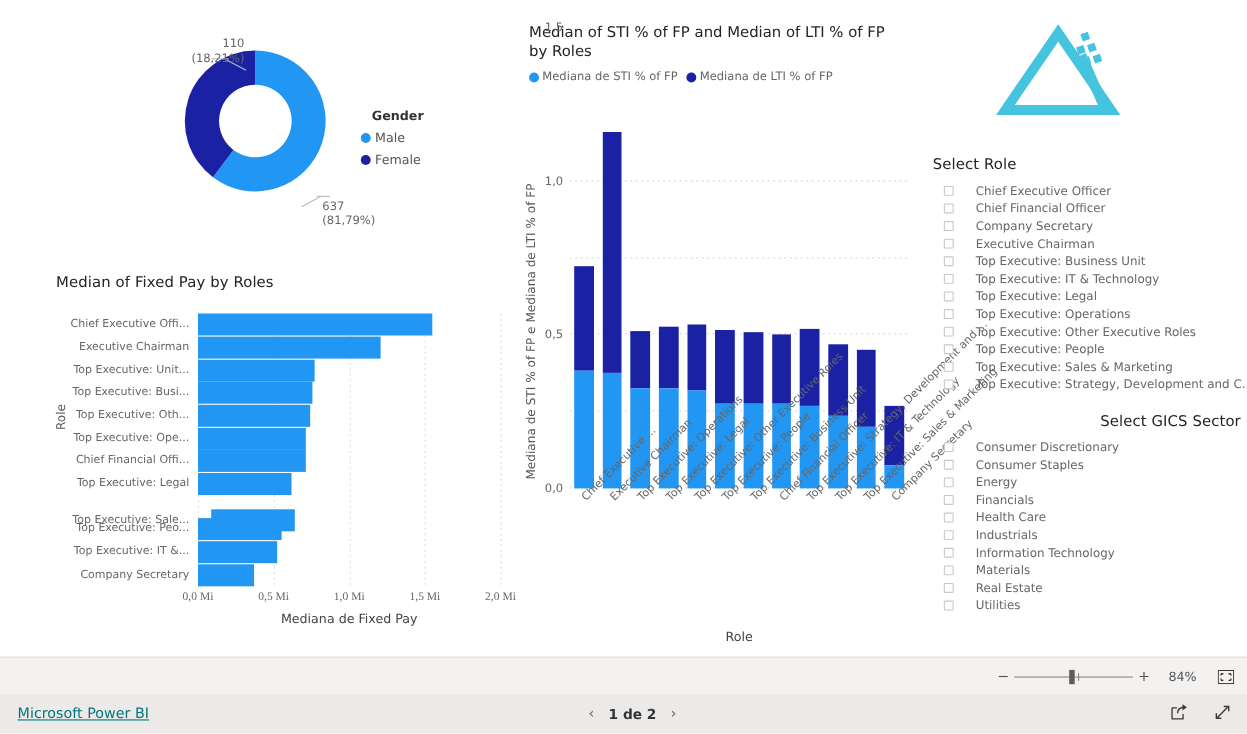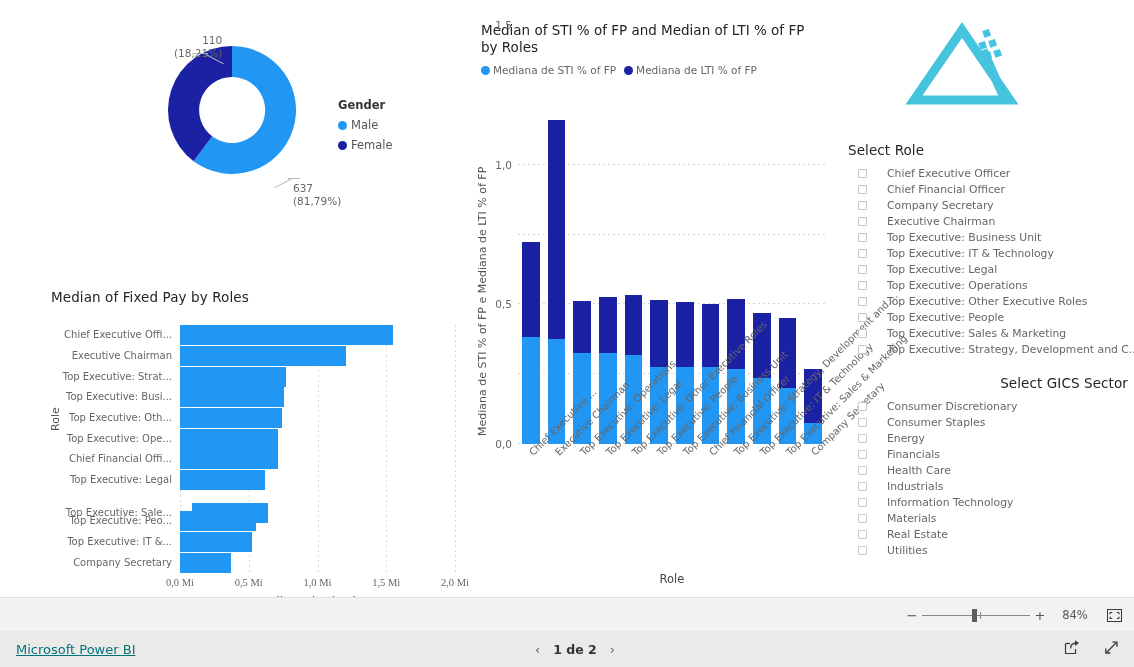--- a/index.html
+++ b/index.html
@@ -14,27 +14,27 @@
 
   
   #donut-visual { position:absolute; left:40px; top:18px; width:420px; height:200px; }
   .donut-wrap { position:absolute; left:122px; top:22px; width:140px; height:140px; }
   .donut-svg { display:block; }
   .donut-lbl { position:absolute; font-size:10.5px; color:#666; line-height:12.5px; white-space:nowrap; }
   #donut-label-female { left:134px; top:16px; text-align:right; }
   #donut-label-male { left:253px; top:164px; text-align:left; }
   .leader { position:absolute; background:#b9b9b9; }
   .legend-title { position:absolute; left:298px; top:80px; font-size:11.5px; font-weight:bold; color:#333; }
-  .legend-row { position:absolute; left:298px; font-size:11.5px; color:#555; display:flex; align-items:center; gap:4px; }
+  .legend-row { position:absolute; left:288px; font-size:11.5px; color:#555; display:flex; align-items:center; gap:4px; }
   #donut-legend-0 { top:100px; }
   #donut-legend-1 { top:120px; }
   .dot { width:9px; height:9px; border-radius:50%; display:inline-block; flex:0 0 auto; }
 
   
-  #bar-visual { position:absolute; left:40px; top:243px; width:430px; height:345px;margin-top:40px; }
+  #bar-visual { position:absolute; left:40px; top:243px; width:430px; height:345px; }
   #bar-title { position:absolute; left:11px; top:6px; font-size:13.5px; color:#252423; font-weight:400; letter-spacing:.1px; }
   #bar-plot { position:absolute; left:140px; top:42px; width:275px; height:248px; }
   .bar-grid { position:absolute; top:0; bottom:0; width:1px;
       background-image:linear-gradient(to bottom,#d9d9d9 0 2px,transparent 2px 5px);
       background-size:1px 5px; }
   .bar-row { position:absolute; left:0; height:20px; }
   .bar-fill { height:100%; }
   .bar-cat { position:absolute; right:100%; margin-right:8px; top:0; height:20px; line-height:20px;
       font-size:10px; color:#666; white-space:nowrap; }
   #bar-ylabel { position:absolute; left:9px; top:148px; font-size:11px; color:#555;
@@ -149,21 +149,21 @@
         <div class="bar-row" style="top: 0.333333px; width: 213.125px;">
           <div class="bar-fill" style="background: rgb(33, 150, 243);"></div>
           <div class="bar-cat">Chief Executive Offi...</div>
         </div>
         <div class="bar-row" style="top: 21px; width: 166.375px;">
           <div class="bar-fill" style="background: rgb(33, 150, 243);"></div>
           <div class="bar-cat">Executive Chairman</div>
         </div>
         <div class="bar-row" style="top: 41.6667px; width: 105.875px;">
           <div class="bar-fill" style="background: rgb(33, 150, 243);"></div>
-          <div class="bar-cat">Top Executive: Strat...</div>
+          <div class="bar-cat">Top Executive: Unit...</div>
         </div>
         <div class="bar-row" style="top: 62.3333px; width: 103.812px;">
           <div class="bar-fill" style="background: rgb(33, 150, 243);"></div>
           <div class="bar-cat">Top Executive: Busi...</div>
         </div>
         <div class="bar-row" style="top: 83px; width: 101.75px;">
           <div class="bar-fill" style="background: rgb(33, 150, 243);"></div>
           <div class="bar-cat">Top Executive: Oth...</div>
         </div>
         <div class="bar-row" style="top: 103.667px; width: 98.3125px;">

